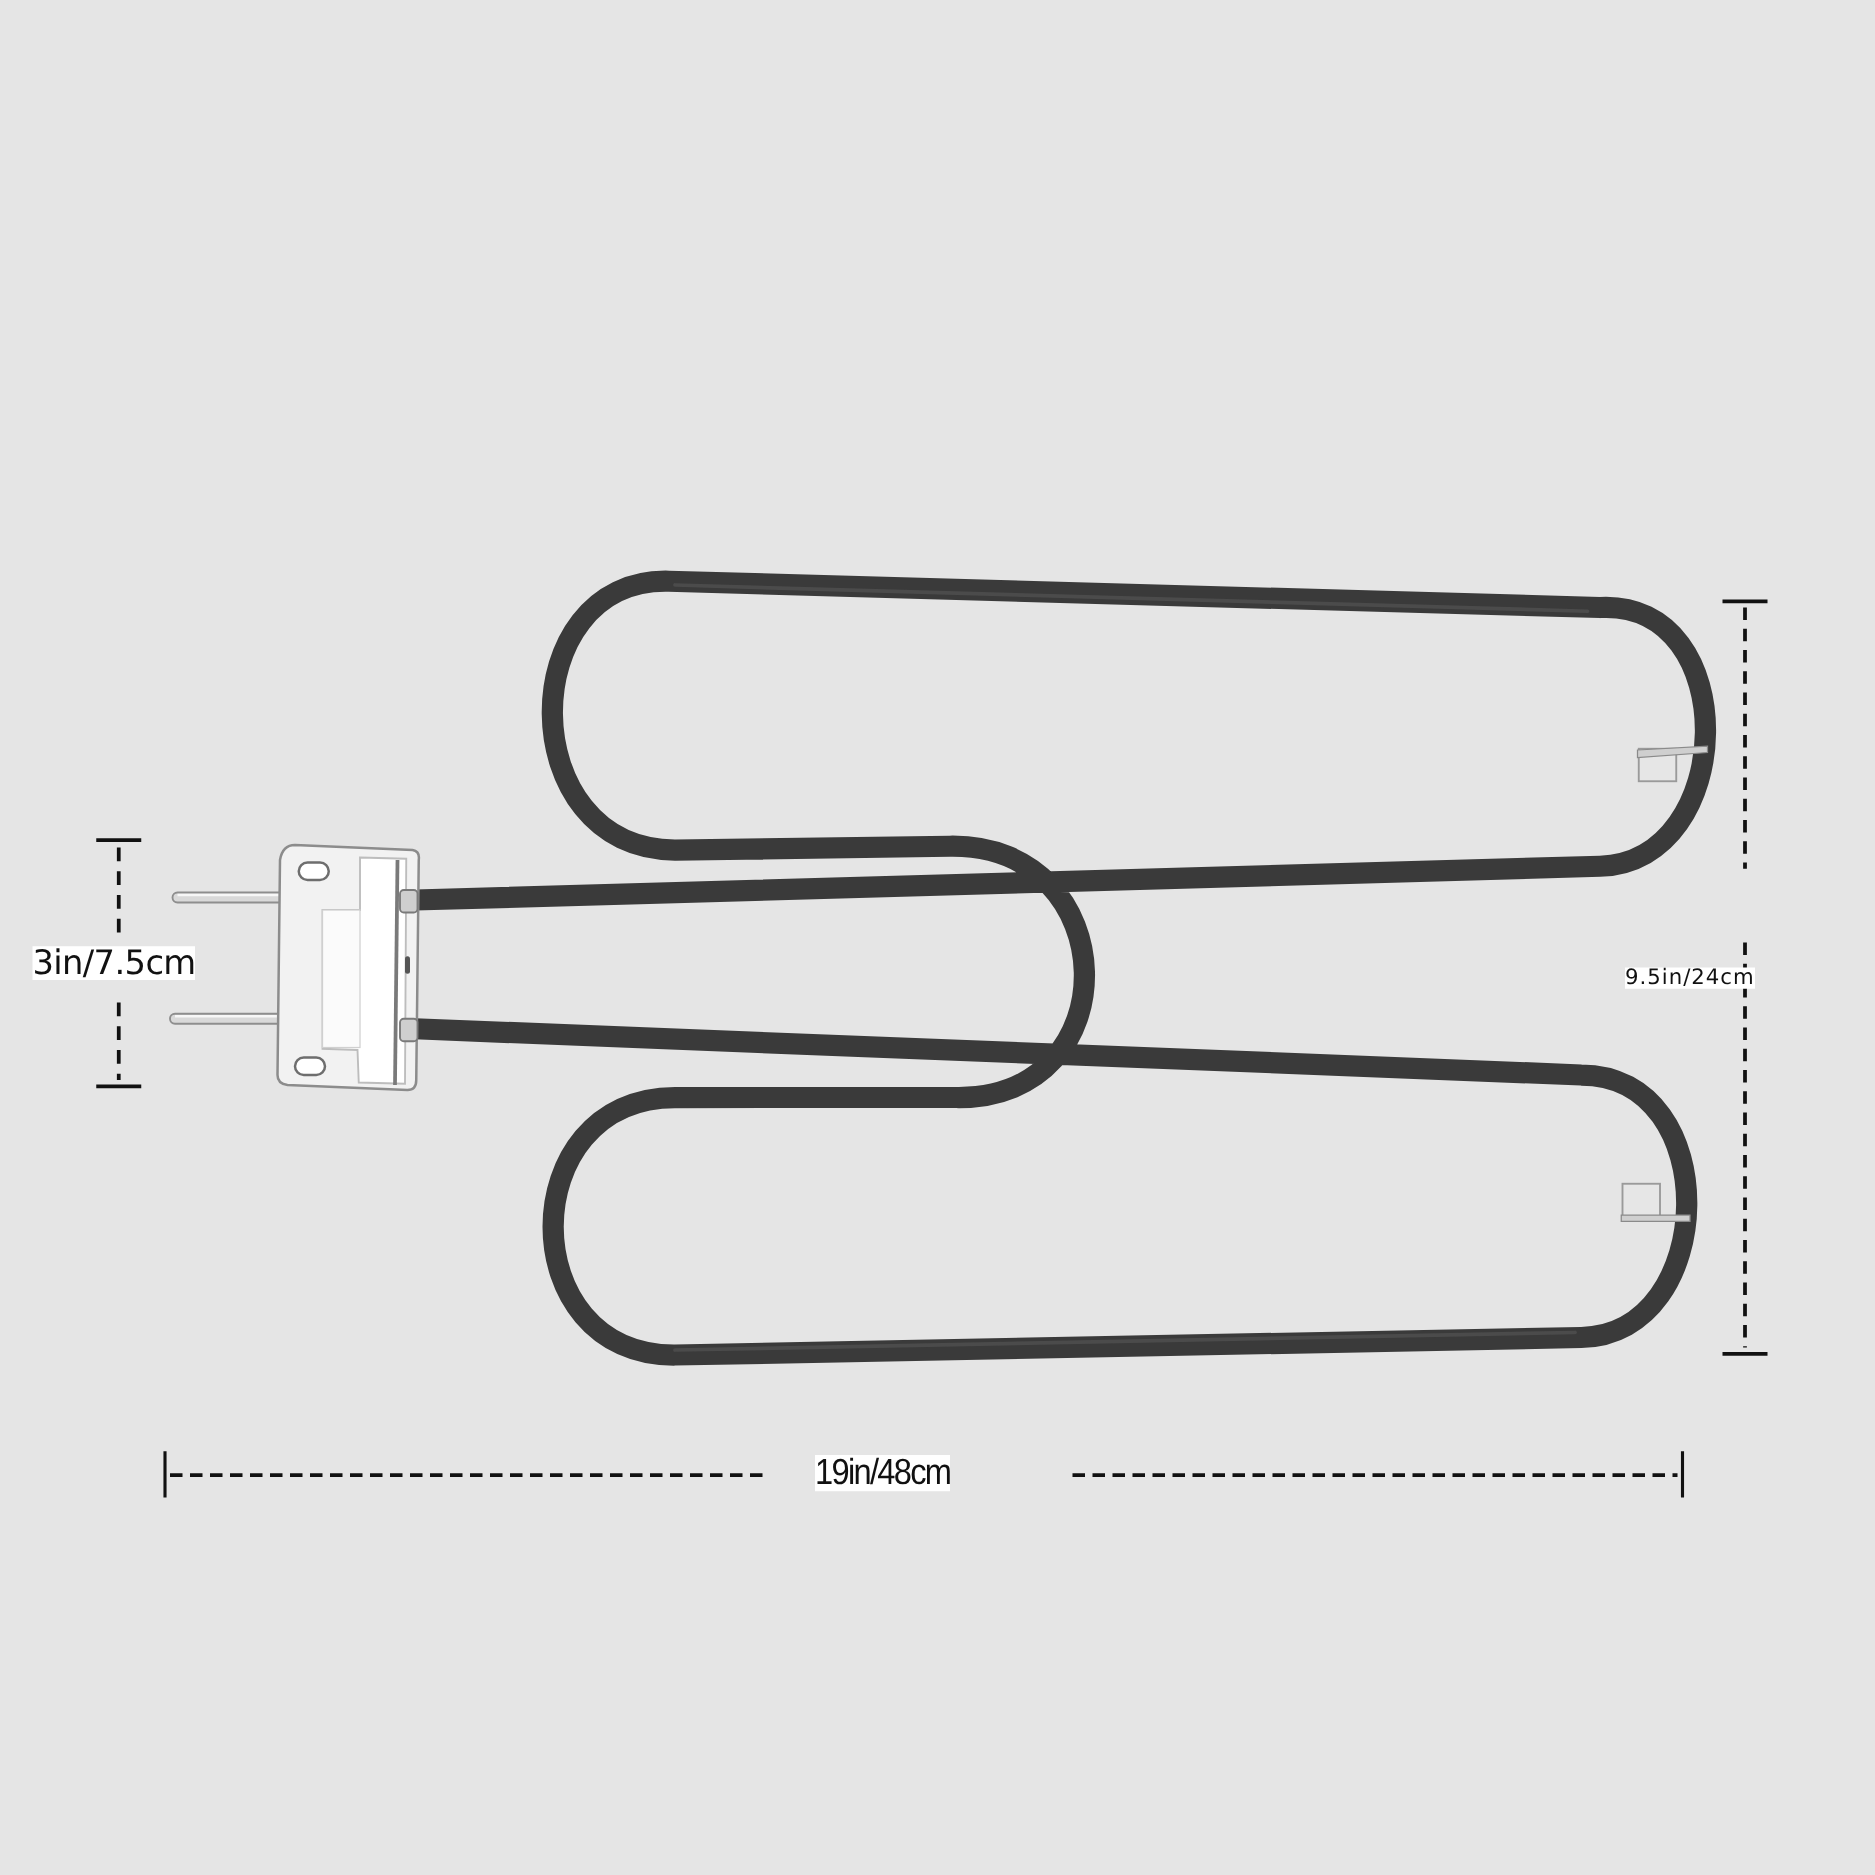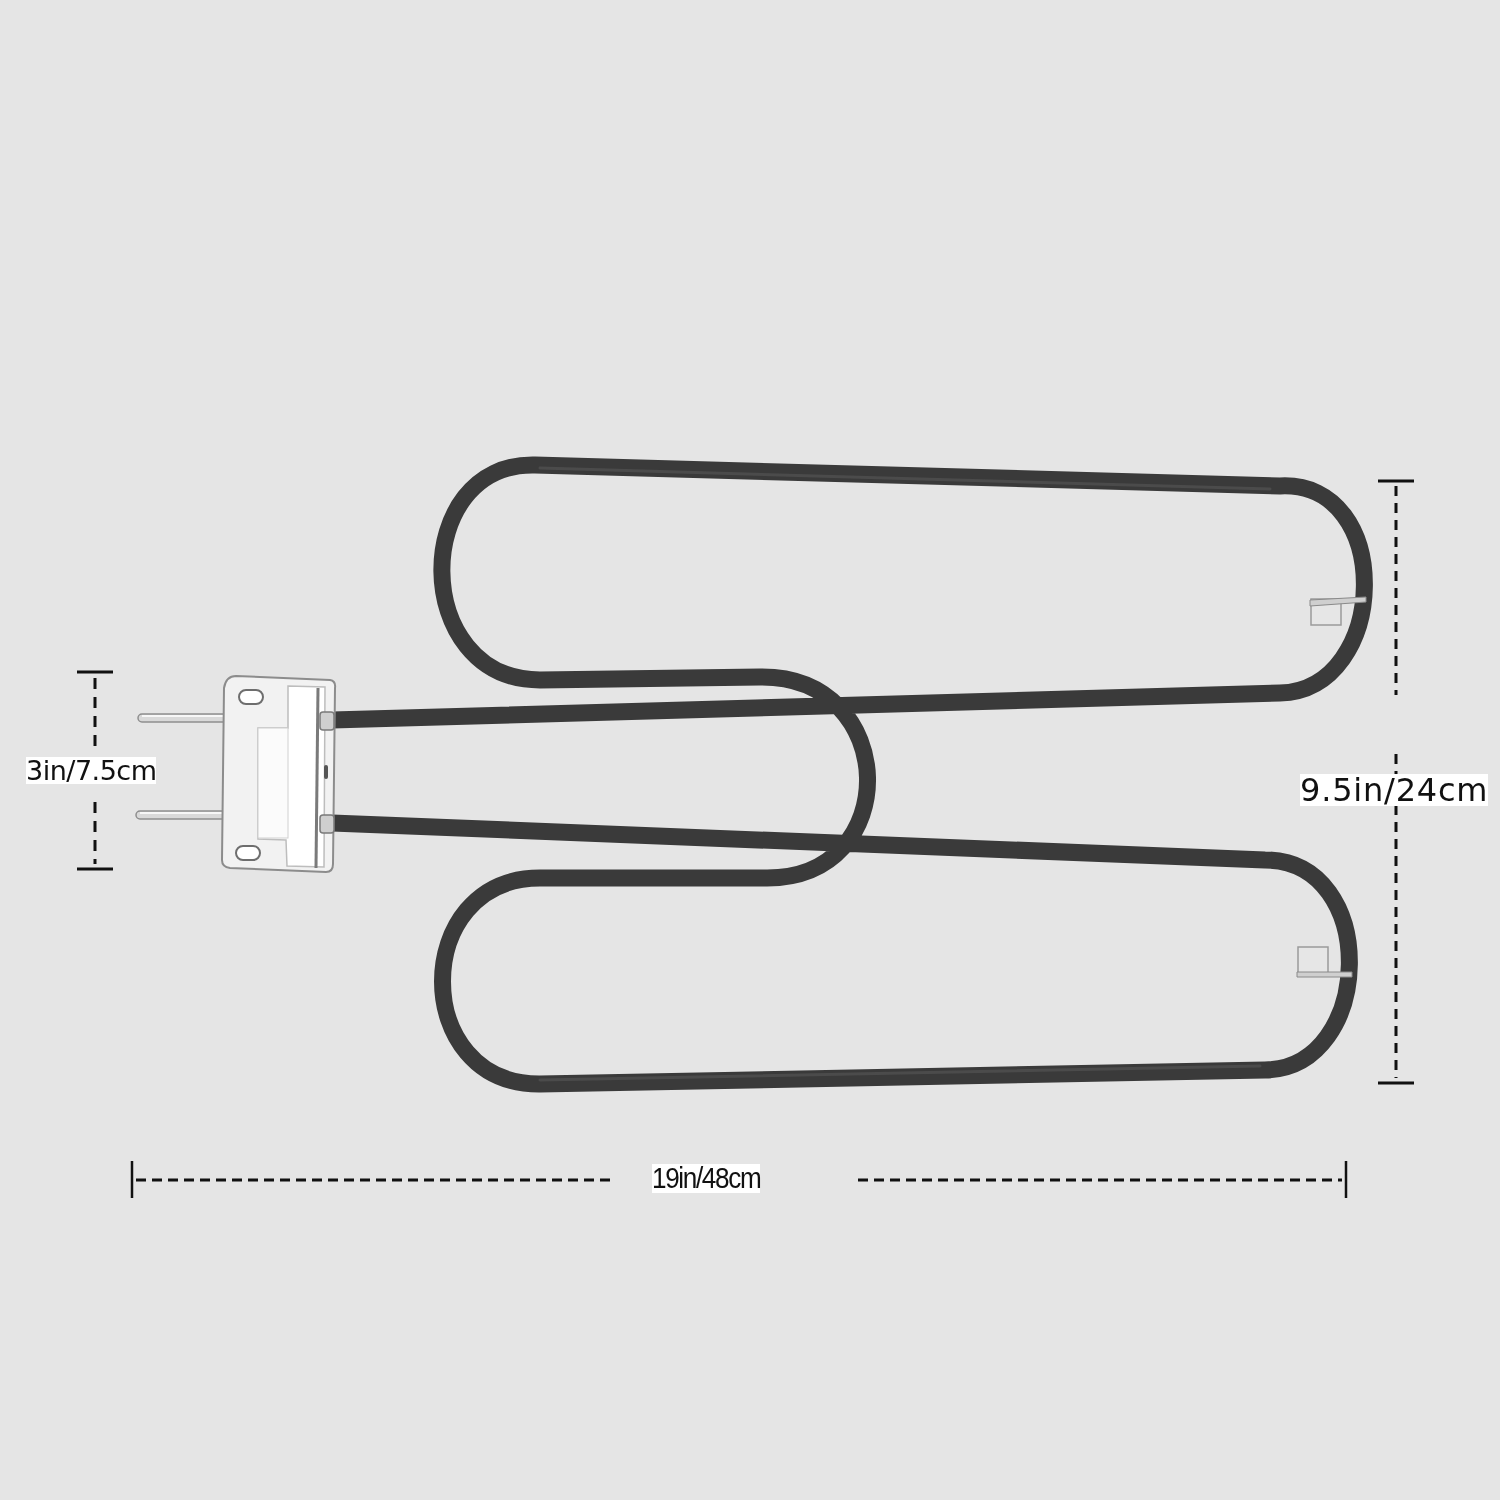--- a/index.html
+++ b/index.html
@@ -31,21 +31,21 @@
     }
     .label-height-plug {
       left: 26px;
       top: 757px;
       font-size: 27px;
       letter-spacing: -0.5px;
     }
     .label-height-total {
       left: 1300px;
       top: 774px;
-      font-size: 32px;
+      font-size: 17px;
       letter-spacing: 0.8px;
     }
     .label-width {
       left: 652px;
       top: 1164px;
       font-size: 29px;
       letter-spacing: -1.5px;
       font-family: "Liberation Sans", sans-serif;
       transform: scaleX(0.9);
       transform-origin: left center;

